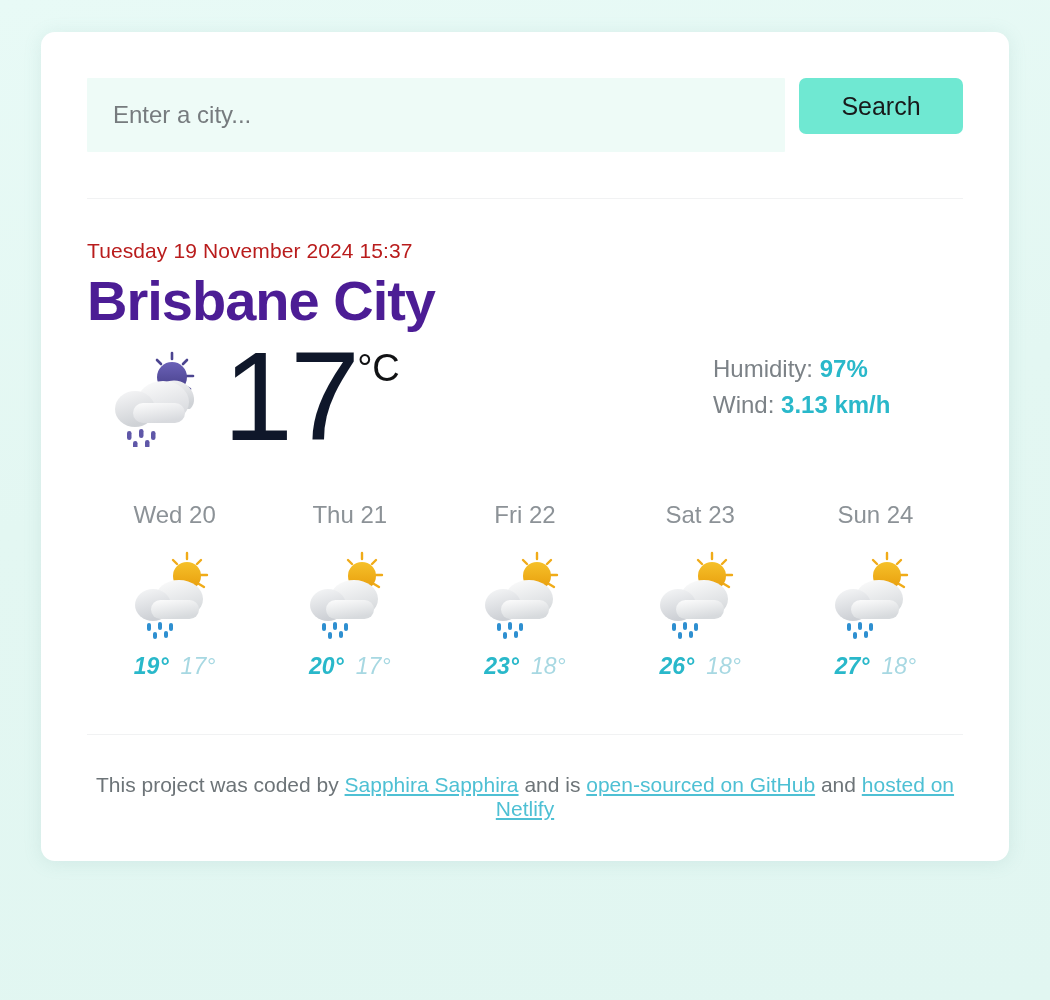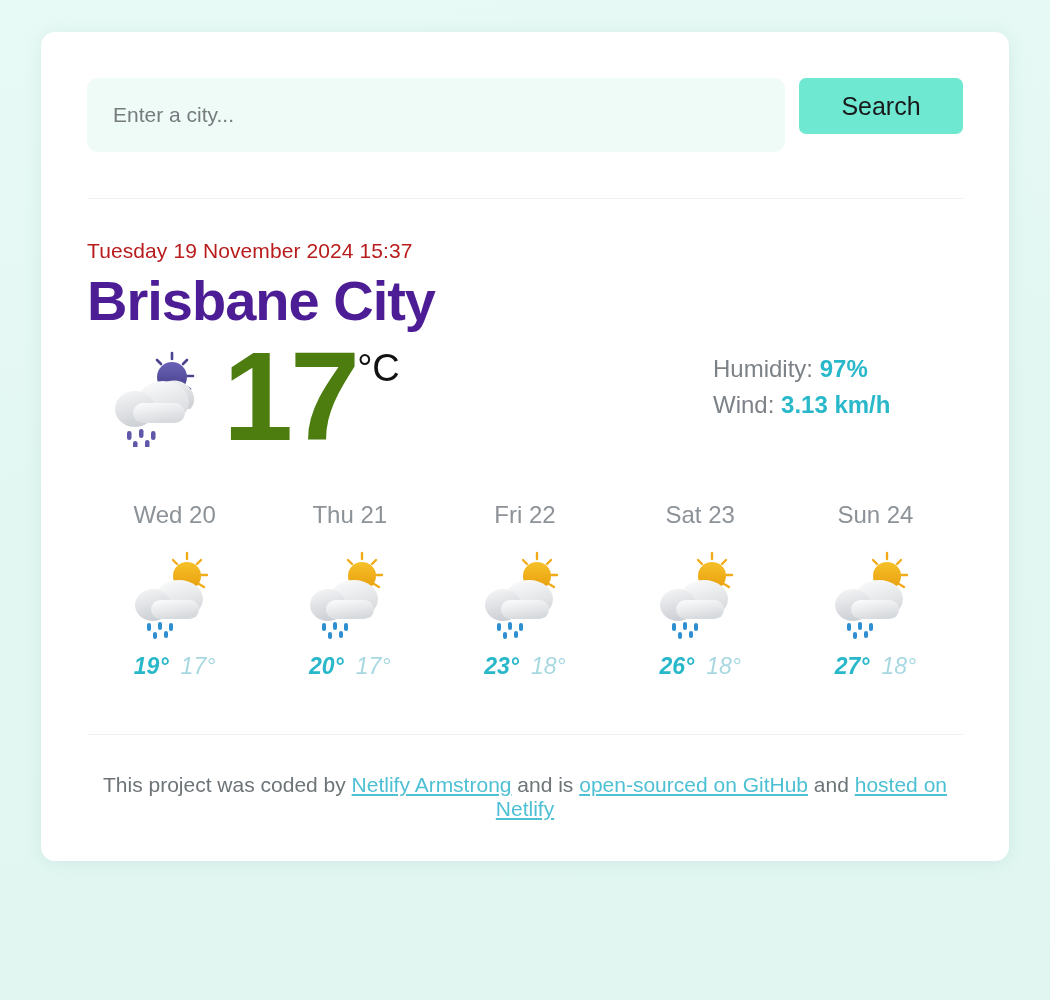--- a/index.html
+++ b/index.html
@@ -33,24 +33,24 @@
     display: flex;
     gap: 14px;
     align-items: stretch;
   }
 
   .search-input {
     flex: 1 1 auto;
     height: 74px;
     background: #eefbf7;
     border: none;
-    border-radius: 11px;
+    border-radius: 1px;
     padding: 0 26px;
     font-family: "Liberation Sans", sans-serif;
-    font-size: 21px;
+    font-size: 24px;
     color: #b91c1c;
     outline: none;
   }
   .search-input::placeholder {
     color: #767b7e;
     opacity: 1;
   }
 
   .search-button {
     width: 164px;
@@ -110,23 +110,23 @@
   }
 
   .temp-block {
     display: flex;
     align-items: flex-start;
     margin-left: 10px;
   }
 
   .temp-value {
     font-size: 126px;
-    font-weight: bold;
+    font-weight: normal;
     line-height: 0.95;
-    color: #4d7c0f;
+    color: #0f172a;
     letter-spacing: -3px;
   }
 
   .temp-unit {
     font-size: 38px;
     color: #111214;
     margin-top: 10px;
     letter-spacing: 0px;
   }
 
@@ -482,16 +482,16 @@
     <rect x="37" y="82" width="4" height="7" rx="2"></rect>
   </g>
 </svg>
         <div class="forecast-temps"><span class="temp-max">27°</span><span class="temp-min">18°</span></div>
       </div>
     </div>
 
   <div class="footer-divider"></div>
 
   <div class="footer">
-    <span>This project was coded by </span><a href="#">Netlify Armstrong</a><span> and is </span><a href="#">open-sourced on GitHub</a><span> and </span><a href="#">hosted on Netlify</a>
+    <span>This project was coded by </span><a href="#">Sapphira Sapphira</a><span> and is </span><a href="#">open-sourced on GitHub</a><span> and </span><a href="#">hosted on Netlify</a>
   </div>
 
 </div>
 
 </body></html>

